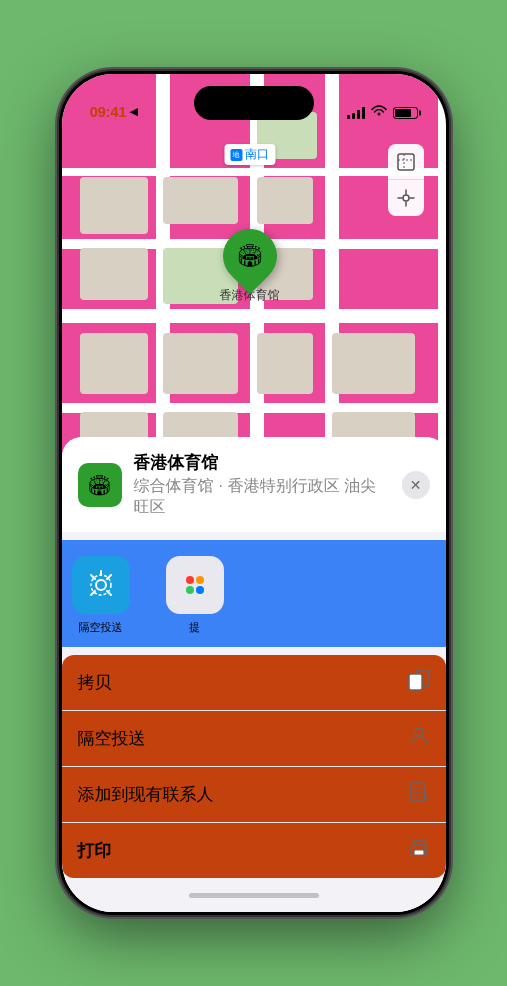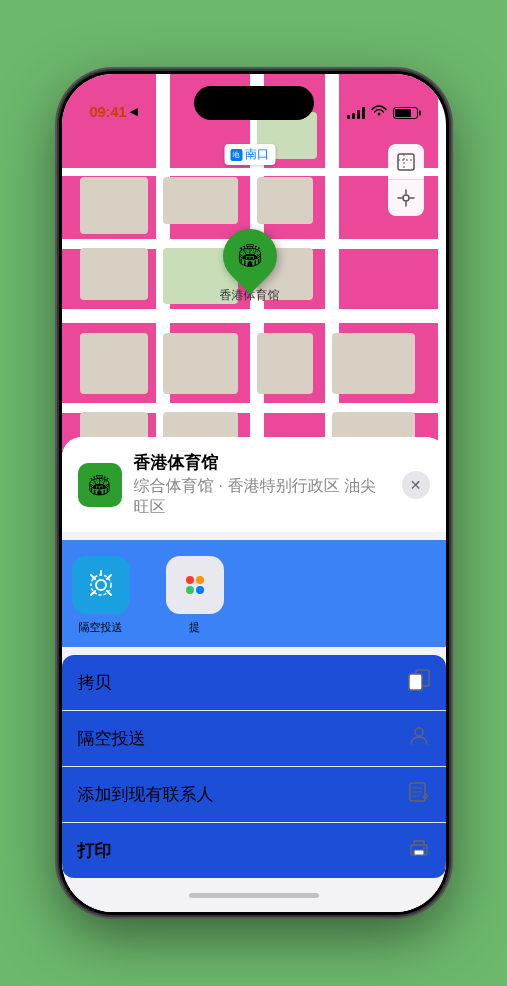--- a/index.html
+++ b/index.html
@@ -321,21 +321,21 @@
       border: 2.5px solid #ff3b30;
     }
     .share-label {
       font-size: 11px;
       color: #000;
       text-align: center;
     }
     
     .action-list {
       margin-top: 8px;
-      background: #1d4ed8;
+      background: #c2410c;
       border-radius: 12px;
       overflow: hidden;
       margin-left: 0; margin-right: 0;
     }
     .action-item {
       display: flex;
       align-items: center;
       justify-content: space-between;
       padding: 14px 16px;
       border-bottom: 0.5px solid #e5e5ea;

